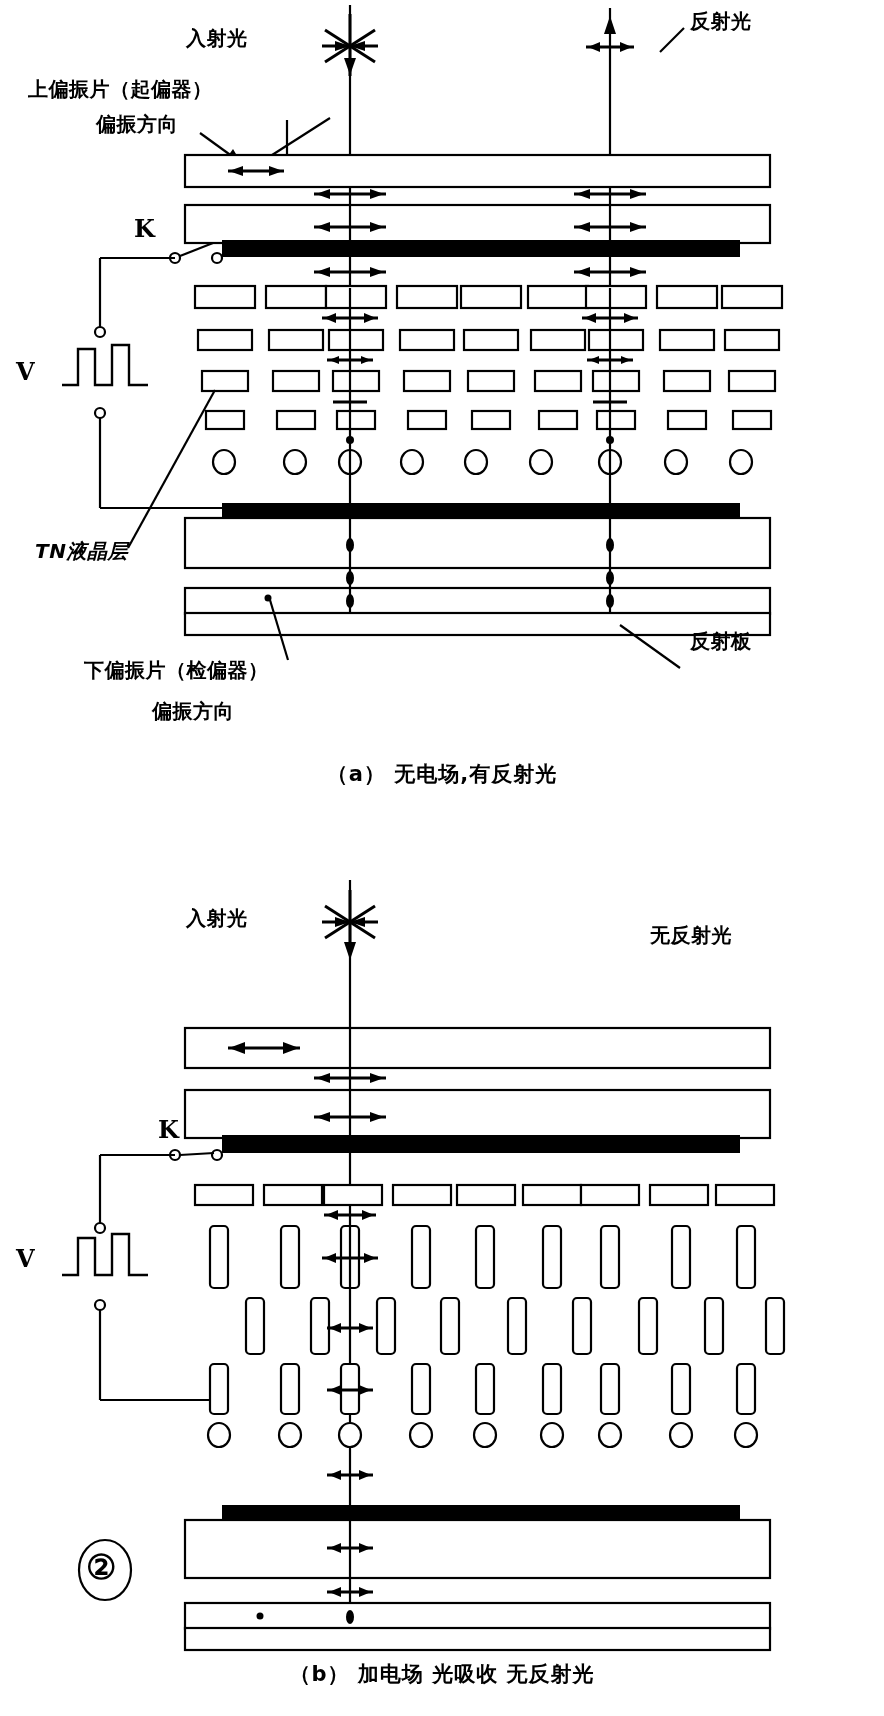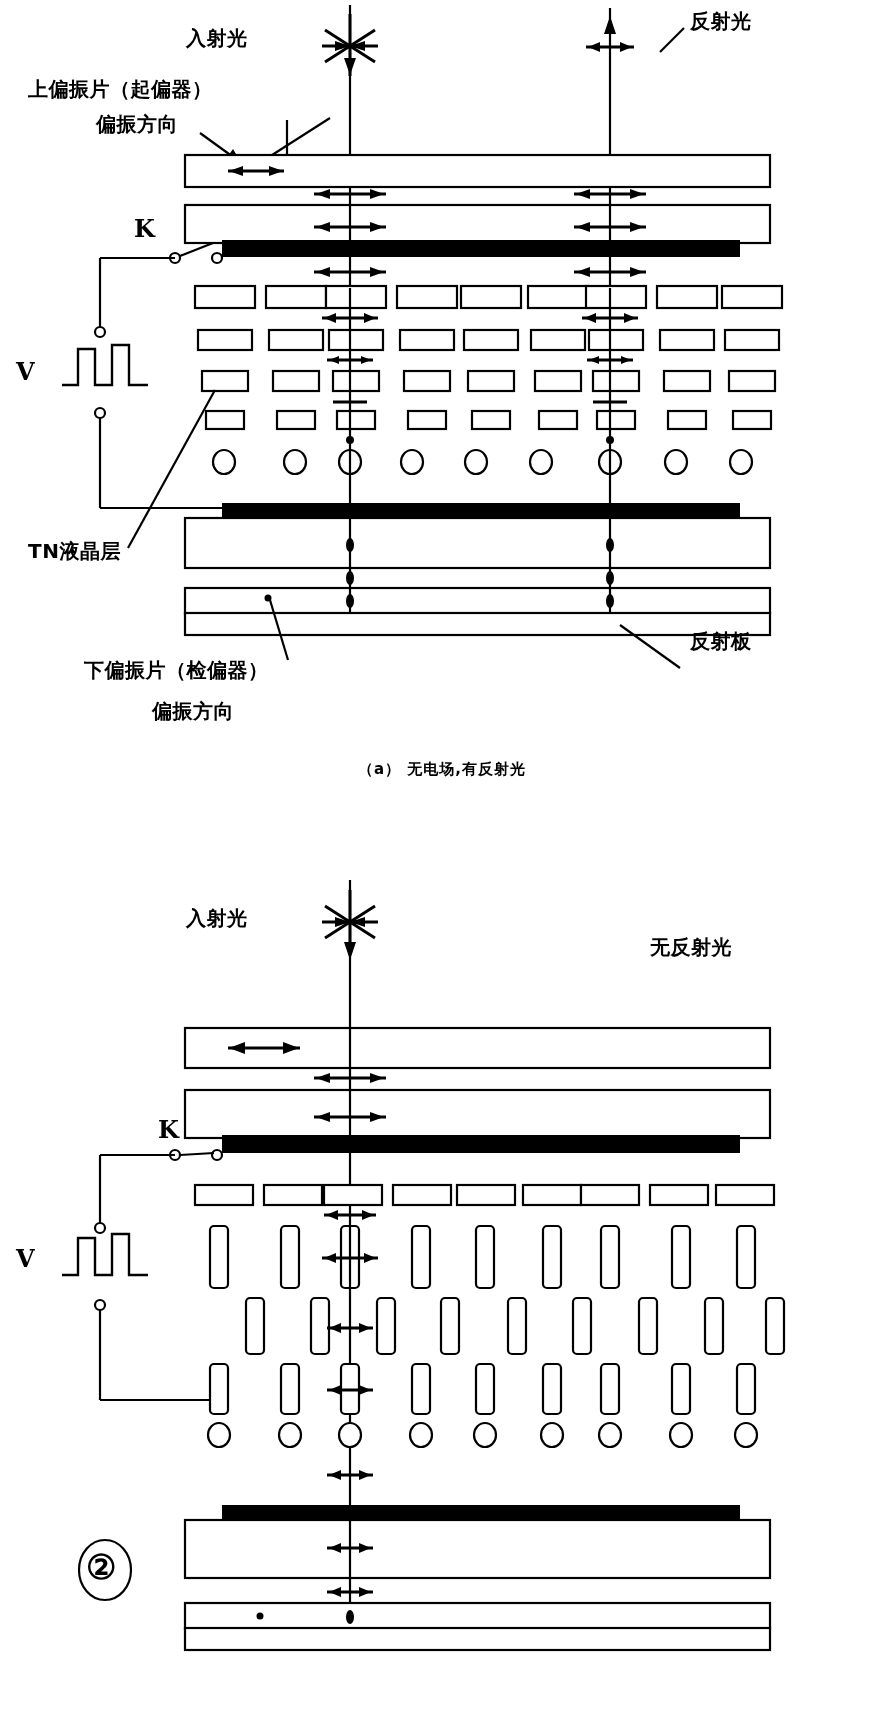--- a/index.html
+++ b/index.html
@@ -7,21 +7,21 @@
     width:884px;height:1716px;position:relative;overflow:hidden;
     font-family:"DejaVu Sans","Liberation Sans",sans-serif;
     color:#000;
   }
   .fig{position:absolute;left:0;width:884px;}
   #fig-a{top:0;height:870px;}
   #fig-b{top:870px;height:846px;}
   svg{display:block;}
   .cap{
     position:absolute;width:884px;text-align:center;
-    font-size:15px;font-weight:bold;letter-spacing:1px;
+    font-size:21px;font-weight:bold;letter-spacing:1px;
     font-family:"DejaVu Sans","Liberation Sans",sans-serif;
   }
   #cap-a{top:760px;}
   #cap-b{top:790px;}
   .lbl{
     position:absolute;font-size:20px;font-weight:bold;
     white-space:nowrap;letter-spacing:0.5px;
     font-family:"DejaVu Sans","Liberation Sans",sans-serif;
   }
   .lbl-lat{font-family:"DejaVu Serif","Liberation Serif",serif;font-size:24px;font-weight:bold;}
@@ -248,21 +248,21 @@
 
     </g>
   </svg>
 
   <div class="lbl" style="left:186px;top:25px;">入射光</div>
   <div class="lbl" style="left:690px;top:8px;">反射光</div>
   <div class="lbl" style="left:28px;top:76px;">上偏振片（起偏器）</div>
   <div class="lbl" style="left:96px;top:111px;">偏振方向</div>
   <div class="lbl lbl-lat" style="left:134px;top:214px;">K</div>
   <div class="lbl lbl-lat" style="left:16px;top:357px;">V</div>
-  <div class="lbl" style="left:28px;top:538px;">TN液晶层</div>
+  <div class="lbl" style="left:35px;top:538px;font-style:italic;">TN液晶层</div>
   <div class="lbl" style="left:84px;top:657px;text-align:right;">下偏振片（检偏器）</div>
   <div class="lbl" style="left:152px;top:698px;">偏振方向</div>
   <div class="lbl" style="left:690px;top:628px;">反射板</div>
 
   <div class="cap" id="cap-a">（a） 无电场,有反射光</div>
 </div>
 
 <div class="fig" id="fig-b">
 
   <svg width="884" height="790" viewBox="0 0 884 790">
@@ -427,18 +427,19 @@
       <rect x="185" y="733" width="585" height="26" fill="#fff"></rect>
       <rect x="185" y="758" width="585" height="22" fill="#fff"></rect>
       <ellipse cx="350" cy="747" rx="4" ry="7" fill="#000" stroke="none"></ellipse>
       <circle cx="260" cy="746" r="3.5" fill="#000" stroke="none"></circle>
 
       <ellipse cx="105" cy="700" rx="26" ry="30" fill="#fff"></ellipse>
     </g>
   </svg>
 
   <div class="lbl" style="left:186px;top:35px;">入射光</div>
-  <div class="lbl" style="left:650px;top:64px;">无反射光</div>
+  <div class="lbl" style="left:650px;top:52px;">无反射光</div>
   <div class="lbl lbl-lat" style="left:158px;top:245px;">K</div>
   <div class="lbl lbl-lat" style="left:16px;top:374px;">V</div>
   <div class="lbl lbl-lat" style="left:86px;top:677px;font-size:34px;">②</div>
 
+  <div class="cap" id="cap-b">（b） 加电场 光吸收 无反射光</div>
 </div>
 
 </body></html>

